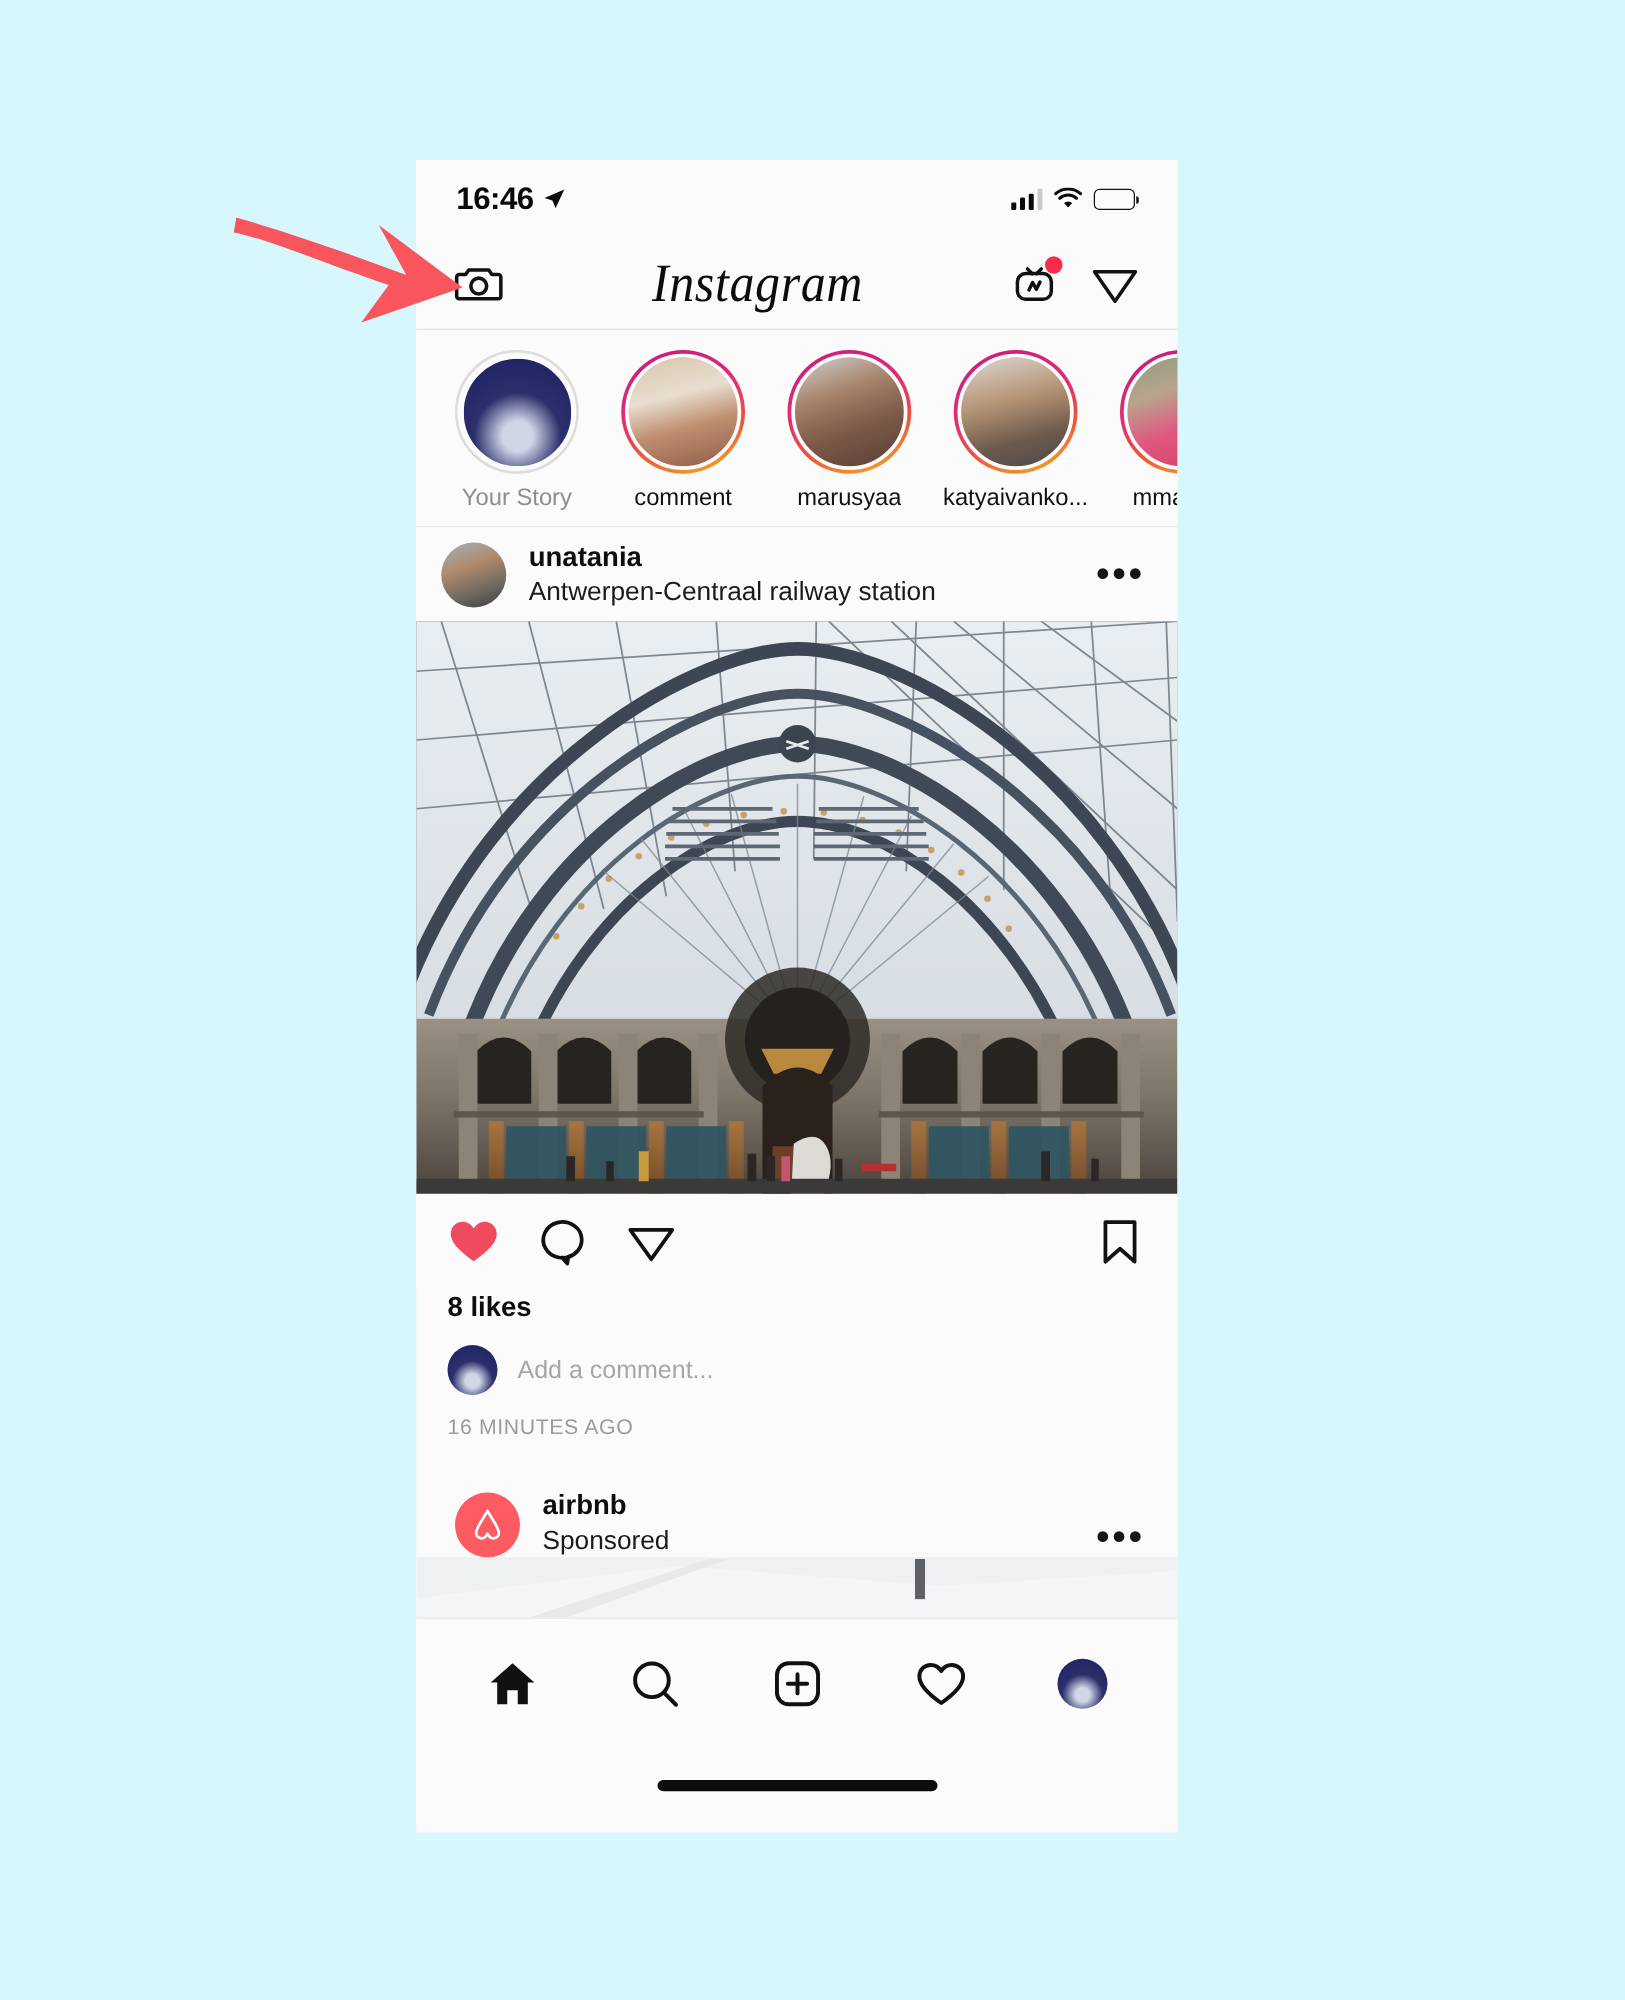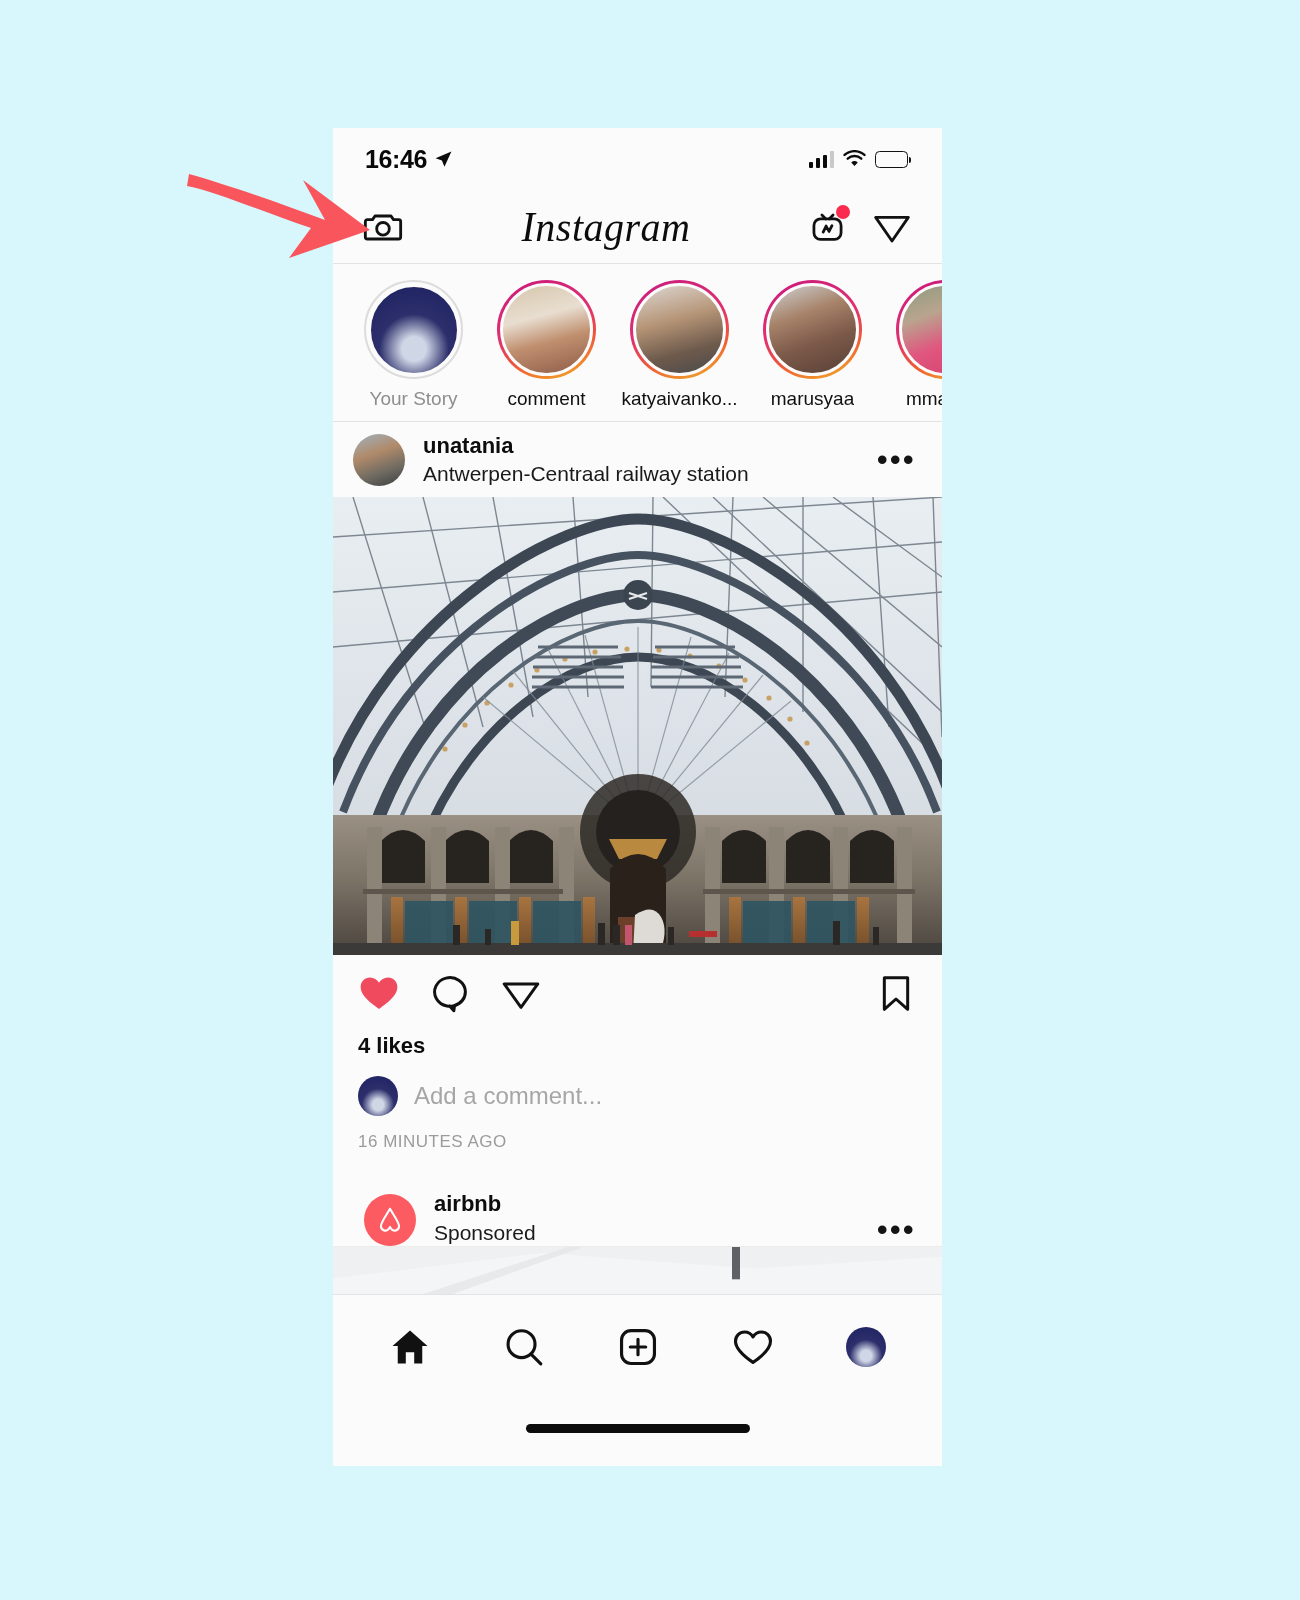--- a/index.html
+++ b/index.html
@@ -266,21 +266,21 @@
   }
   .comment-av {
     width: 40px;
     height: 40px;
     border-radius: 50%;
     flex: 0 0 40px;
     overflow: hidden;
     position: relative;
   }
   .comment-placeholder {
-    font-size: 24px;
+    font-size: 20px;
     color: #a6a6a6;
   }
   .time-row {
     padding: 16px 25px 0;
     font-size: 17px;
     color: #9b9b9b;
     letter-spacing: 0.5px;
   }
 
   
@@ -419,29 +419,29 @@
       <div class="story-name muted">Your Story</div>
     </div>
     <div class="story">
       <div class="story-ring">
         <div class="story-av av-belo"></div>
       </div>
       <div class="story-name">comment</div>
     </div>
     <div class="story">
       <div class="story-ring">
-        <div class="story-av av-katya"></div>
-      </div>
-      <div class="story-name">katyaivanko...</div>
+        <div class="story-av av-marus"></div>
+      </div>
+      <div class="story-name">marusyaa</div>
     </div>
     <div class="story">
       <div class="story-ring">
-        <div class="story-av av-marus"></div>
-      </div>
-      <div class="story-name">marusyaa</div>
+        <div class="story-av av-katya"></div>
+      </div>
+      <div class="story-name">katyaivanko...</div>
     </div>
     <div class="story">
       <div class="story-ring">
         <div class="story-av av-mmarie"></div>
       </div>
       <div class="story-name">mmarie...</div>
     </div>
   </div>
 
   <div class="post-header">
@@ -613,21 +613,21 @@
       </div>
     </div>
     <div class="action-spacer"></div>
     <div style="line-height:0;">
       <svg width="40" height="40" viewBox="0 0 24 24" fill="none" stroke="#111" stroke-width="1.8">
         <path d="M5 2.8 h14 v19 l-7 -6.2 l-7 6.2 Z" stroke-linejoin="round"></path>
       </svg>
     </div>
   </div>
 
-  <div class="likes-row">4 likes</div>
+  <div class="likes-row">8 likes</div>
 
   <div class="comment-row">
     <div class="comment-av av-purple"></div>
     <div class="comment-placeholder">Add a comment...</div>
   </div>
 
   <div class="time-row">16 MINUTES AGO</div>
 
   <div class="sponsored-header">
     <div class="airbnb-logo">

